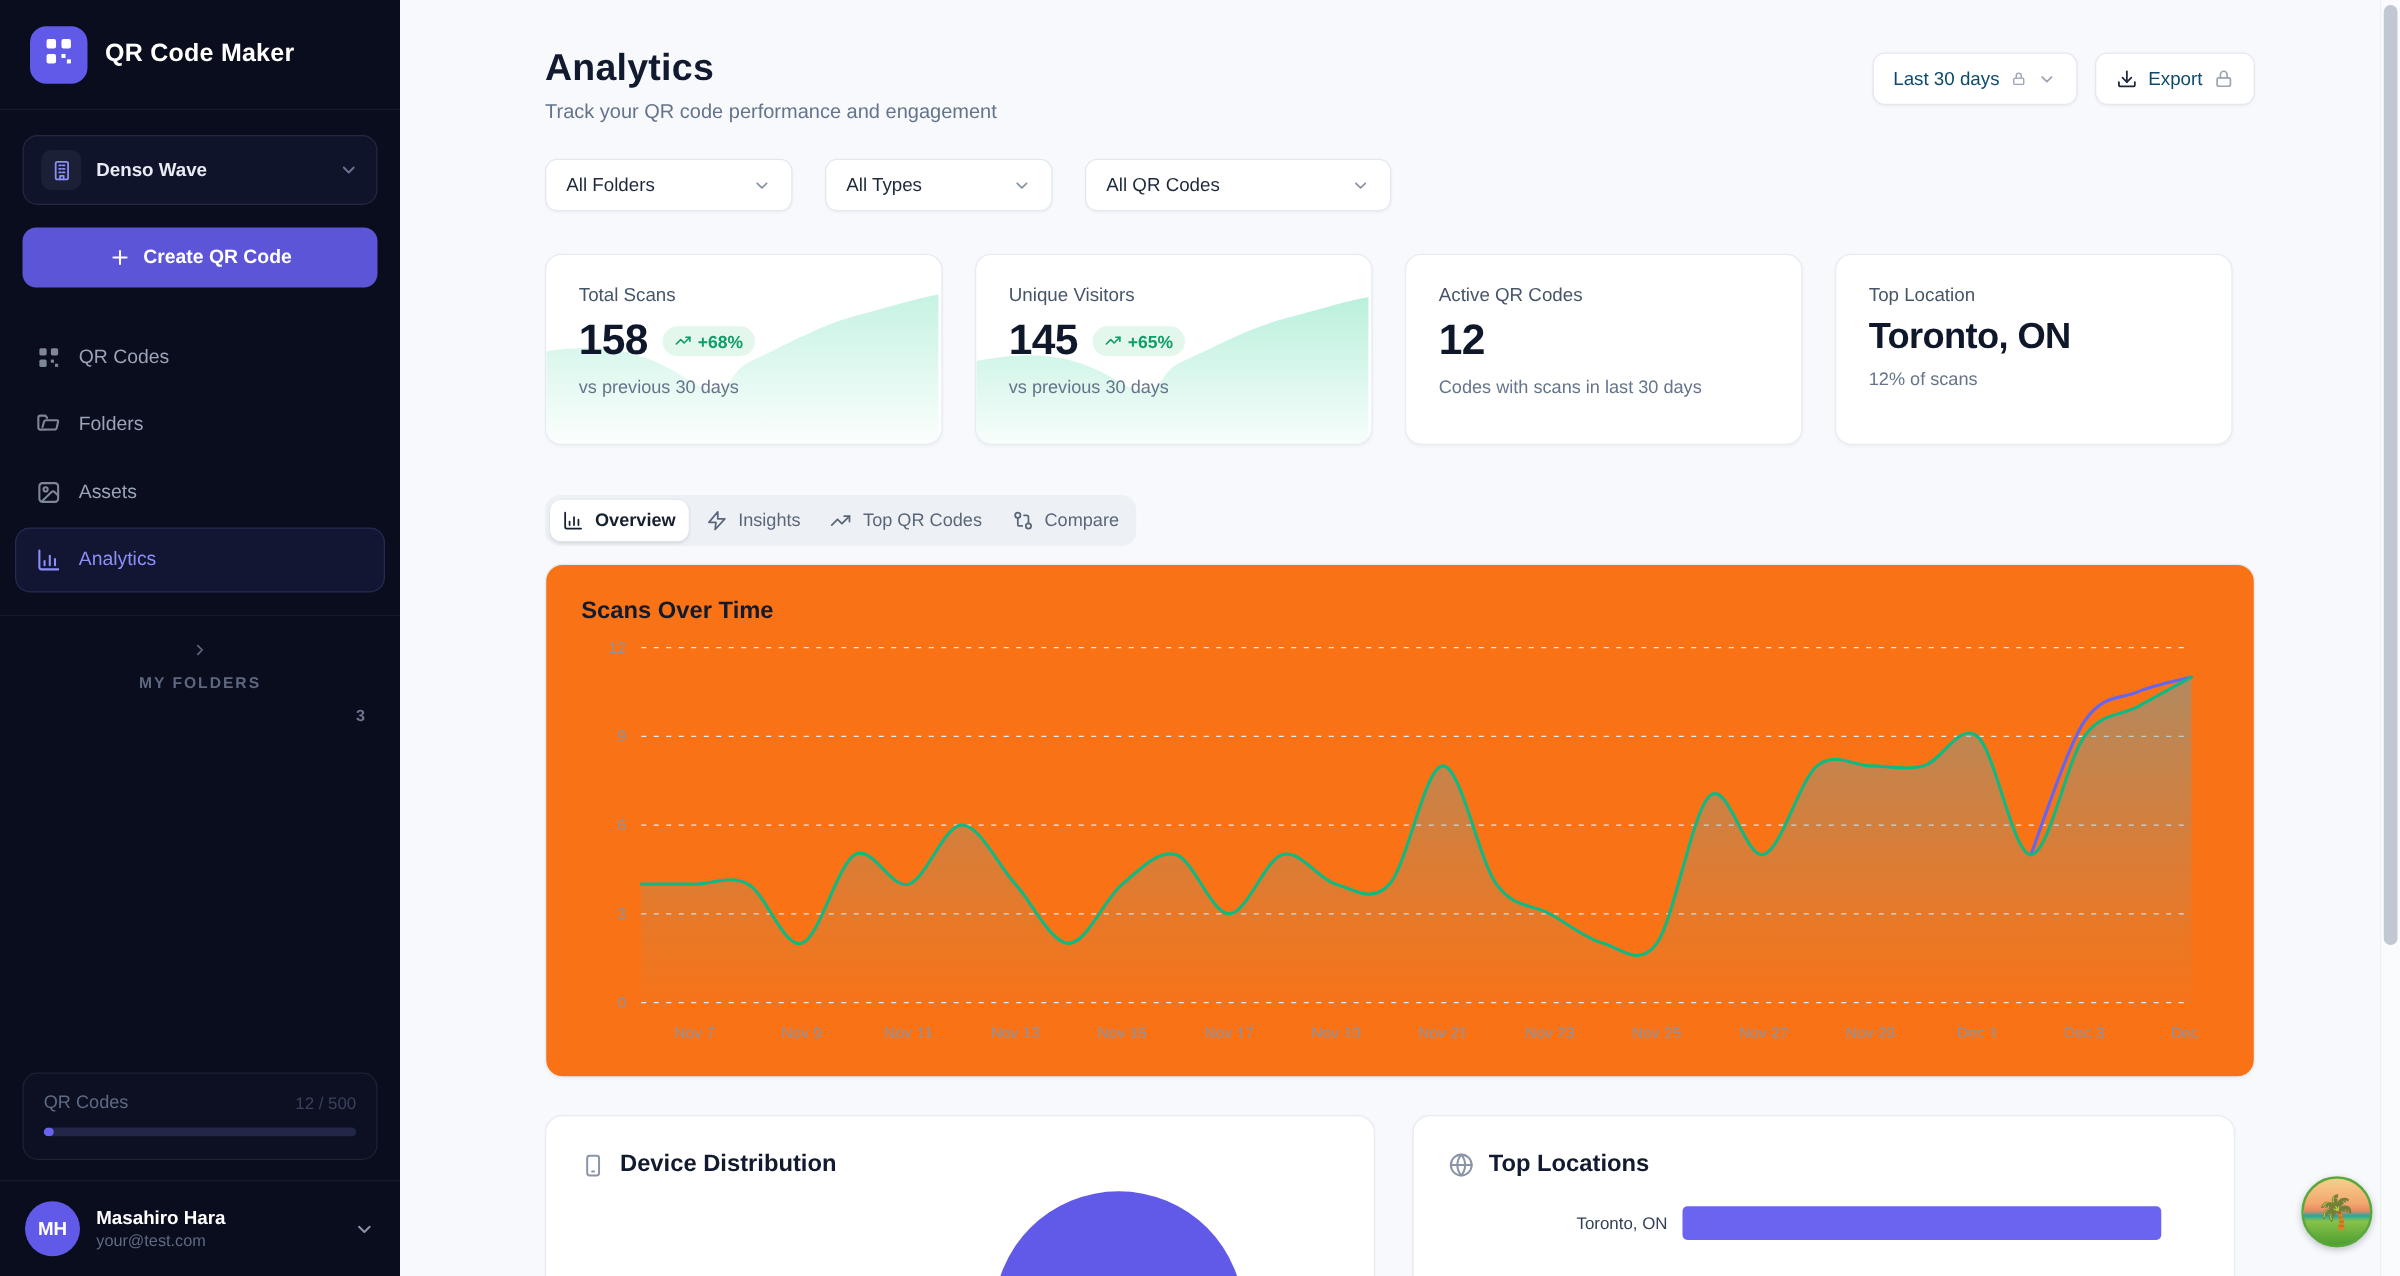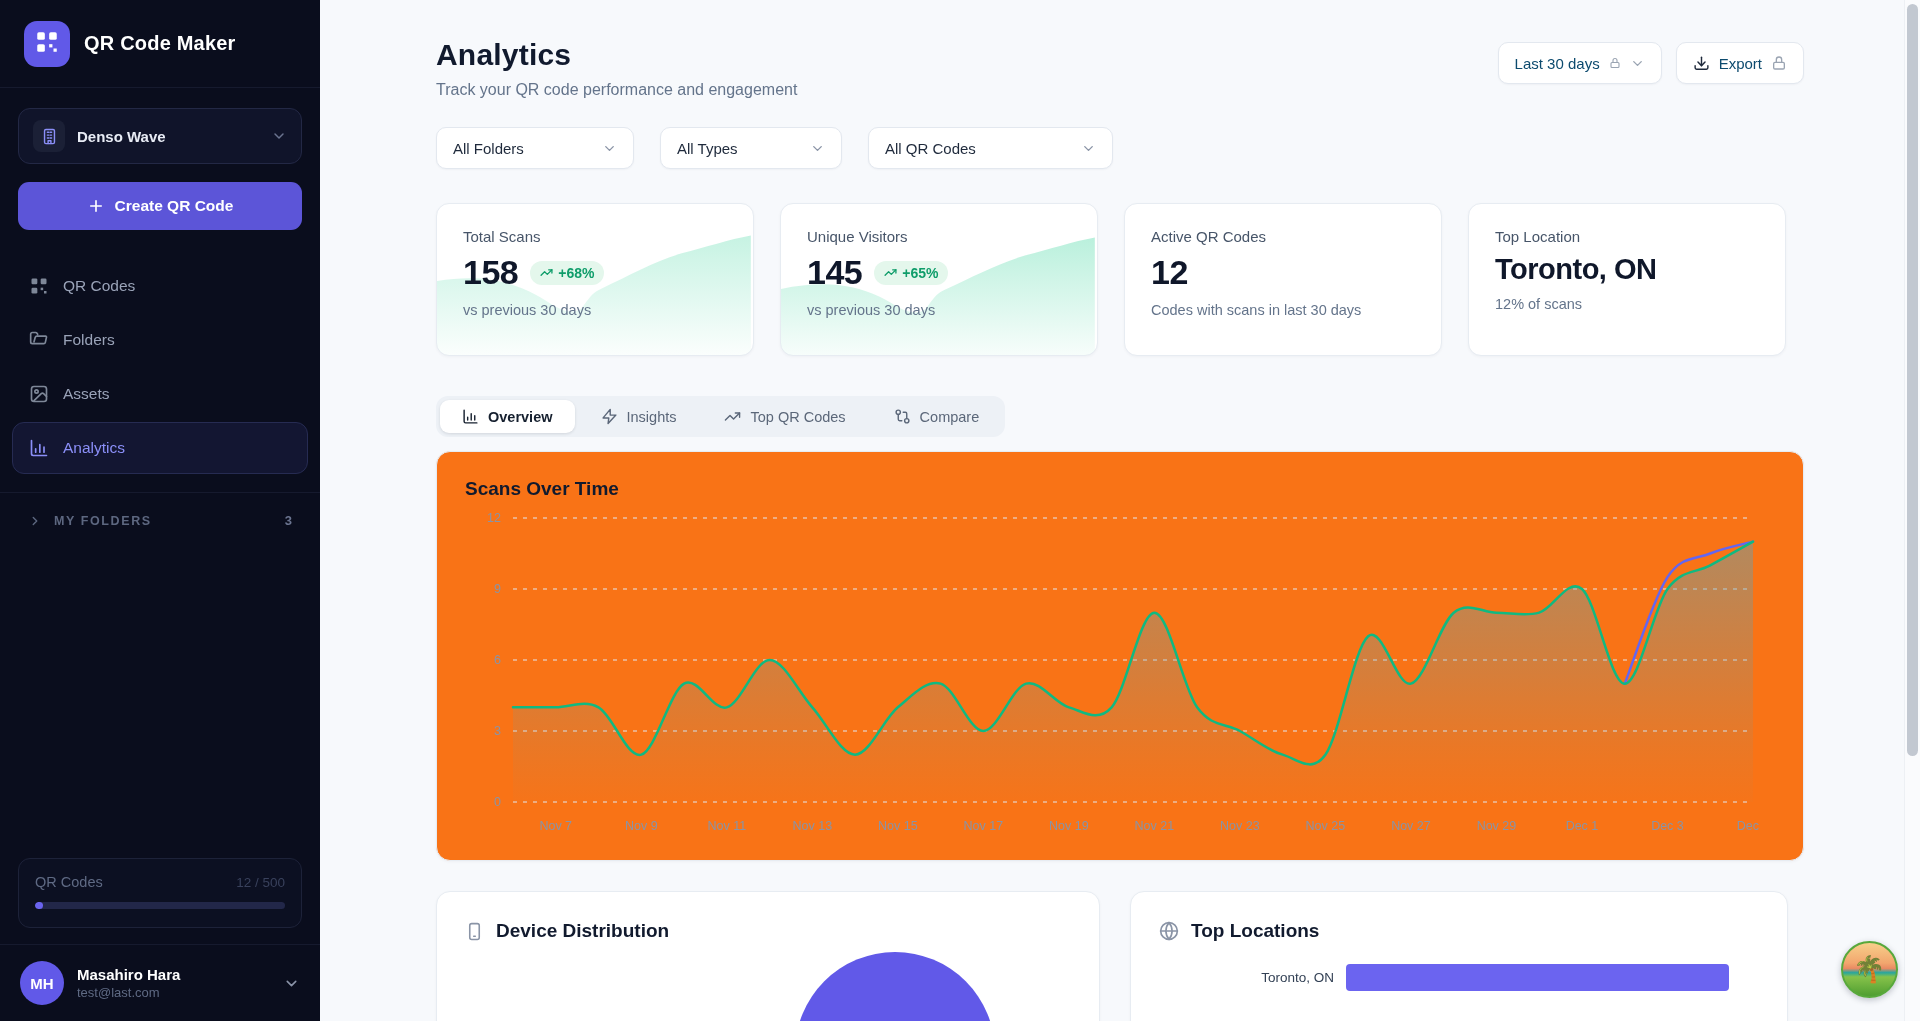--- a/index.html
+++ b/index.html
@@ -14,21 +14,21 @@
   .workspace { margin:20px 18px 0; background:#10142a; border:1px solid #232845; border-radius:12px; padding:11px 14px; display:flex; align-items:center; gap:12px; cursor:pointer; }
   .ws-icon { width:32px; height:32px; border-radius:8px; background:#1b2036; display:flex; align-items:center; justify-content:center; color:#8b8ff8; }
   .ws-name { flex:1; font-size:15px; font-weight:600; color:#e8ecf5; }
   .create-btn { margin:18px 18px 0; height:48px; border:none; border-radius:11px; background:#5c55d8; color:#fff; font-size:15.5px; font-weight:600; display:flex; align-items:center; justify-content:center; gap:10px; cursor:pointer; font-family:inherit; }
   .nav { margin-top:30px; display:flex; flex-direction:column; gap:2px; padding:0 12px; }
   .nav-item { display:flex; align-items:center; gap:14px; padding:15px 16px; border-radius:12px; color:#9aa3b8; font-size:15.5px; cursor:pointer; border:1px solid transparent; }
   .nav-item .ic { color:#7e8798; display:flex; }
   .nav-item.active { background:#131632; border-color:#262b52; color:#8b8ff8; }
   .nav-item.active .ic { color:#8b8ff8; }
   .sb-sep { border-top:1px solid #161a2e; margin:18px 0 0; }
-  .folders-row { display:flex; align-items:center; gap:12px; padding:20px 28px 0; color:#5d6780; font-size:12.5px; font-weight:700; letter-spacing:1.6px; cursor:pointer; }
+  .folders-row { display:flex; align-items:center; gap:12px; padding:20px 28px 0; color:#5d6780; font-size:12.5px; font-weight:700; letter-spacing:1.6px; cursor:pointer;flex-direction:column; }
   .folders-count { margin-left:auto; font-weight:600; letter-spacing:0; font-size:13px; color:#6b7490; }
   .sb-spacer { flex:1; }
   .usage-card { margin:0 18px 16px; border:1px solid #1d2239; border-radius:12px; padding:15px 16px 18px; background:#0c1022; }
   .usage-top { display:flex; justify-content:space-between; align-items:center; }
   .usage-label { color:#5f6a84; font-size:14.5px; }
   .usage-value { color:#39415c; font-size:13.5px; }
   .usage-track { margin-top:12px; height:7px; border-radius:4px; background:#222749; position:relative; overflow:hidden; }
   .usage-fill { position:absolute; left:0; top:0; bottom:0; border-radius:4px; background:#6a63ef; }
   .sb-user { border-top:1px solid #161a2e; padding:16px 20px; display:flex; align-items:center; gap:13px; cursor:pointer; }
   .avatar { width:44px; height:44px; border-radius:50%; background:#6159e8; color:#fff; font-size:15px; font-weight:700; display:flex; align-items:center; justify-content:center; flex-shrink:0; }
@@ -53,21 +53,21 @@
   .stat-card { position:relative; width:318px; height:153px; background:#fff; border:1px solid #e7ecf2; border-radius:13px; padding:24px 26px; overflow:hidden; box-shadow:0 1px 3px rgba(15,23,42,.04); }
   .stat-decor { position:absolute; right:0; bottom:0; left:0; height:100%; pointer-events:none; }
   .stat-label { position:relative; font-size:15px; color:#475569; }
   .stat-value-row { position:relative; display:flex; align-items:center; gap:12px; margin-top:8px; }
   .stat-value { font-size:34px; font-weight:800; color:#0f172a; letter-spacing:-.5px; }
   .stat-value.loc { font-size:29px; }
   .badge { display:flex; align-items:center; gap:5px; background:#e4f7ec; color:#0f9d6a; font-size:14px; font-weight:700; padding:4px 10px; border-radius:999px; }
   .stat-caption { position:relative; margin-top:10px; font-size:14.5px; color:#64748b; }
 
   .tabs { display:inline-flex; gap:4px; margin-top:40px; background:#edf1f6; border-radius:12px; padding:4px; }
-  .tab { display:flex; align-items:center; gap:9px; padding:8px 22px; border-radius:9px; font-size:14.5px; color:#5b6779; cursor:pointer; white-space:nowrap; }
+  .tab { display:flex; align-items:center; gap:9px; padding:8px 10px; border-radius:9px; font-size:14.5px; color:#5b6779; cursor:pointer; white-space:nowrap; }
   .tab .ic { display:flex; color:#5b6779; }
   .tab.active { background:#fff; color:#16202f; font-weight:600; box-shadow:0 1px 3px rgba(15,23,42,.12); }
   .tab.active .ic { color:#16202f; }
 
   .chart-card { margin-top:14px; background:#f97316; border:1px solid #e7ecf2; border-radius:14px; padding:26px 28px 18px; box-shadow:0 1px 3px rgba(15,23,42,.04); }
   .chart-title { font-size:19px; font-weight:700; color:#111a2e; }
   .chart-wrap { margin-top:8px; }
   .tick { font-size:12.5px; fill:#8a94a6; font-family:"Liberation Sans","DejaVu Sans",sans-serif; }
 
   .bottom-row { display:flex; gap:30px; margin-top:30px; }
@@ -196,21 +196,21 @@
       </div>
       <div class="usage-track">
         <div class="usage-fill" id="usage-fill" style="width: 3%;"></div>
       </div>
     </div>
 
     <div class="sb-user">
       <div class="avatar">MH</div>
       <div>
         <div class="user-name">Masahiro Hara</div>
-        <div class="user-email">test@last.com</div>
+        <div class="user-email">your@test.com</div>
       </div>
       <span class="user-chevron">
         <svg width="17" height="17" viewBox="0 0 24 24" fill="none" stroke="currentColor" stroke-width="2.2" stroke-linecap="round" stroke-linejoin="round">
             <polyline points="6 9 12 15 18 9"></polyline>
           </svg>
       </span>
     </div>
   </aside>
 
   <main class="main">

